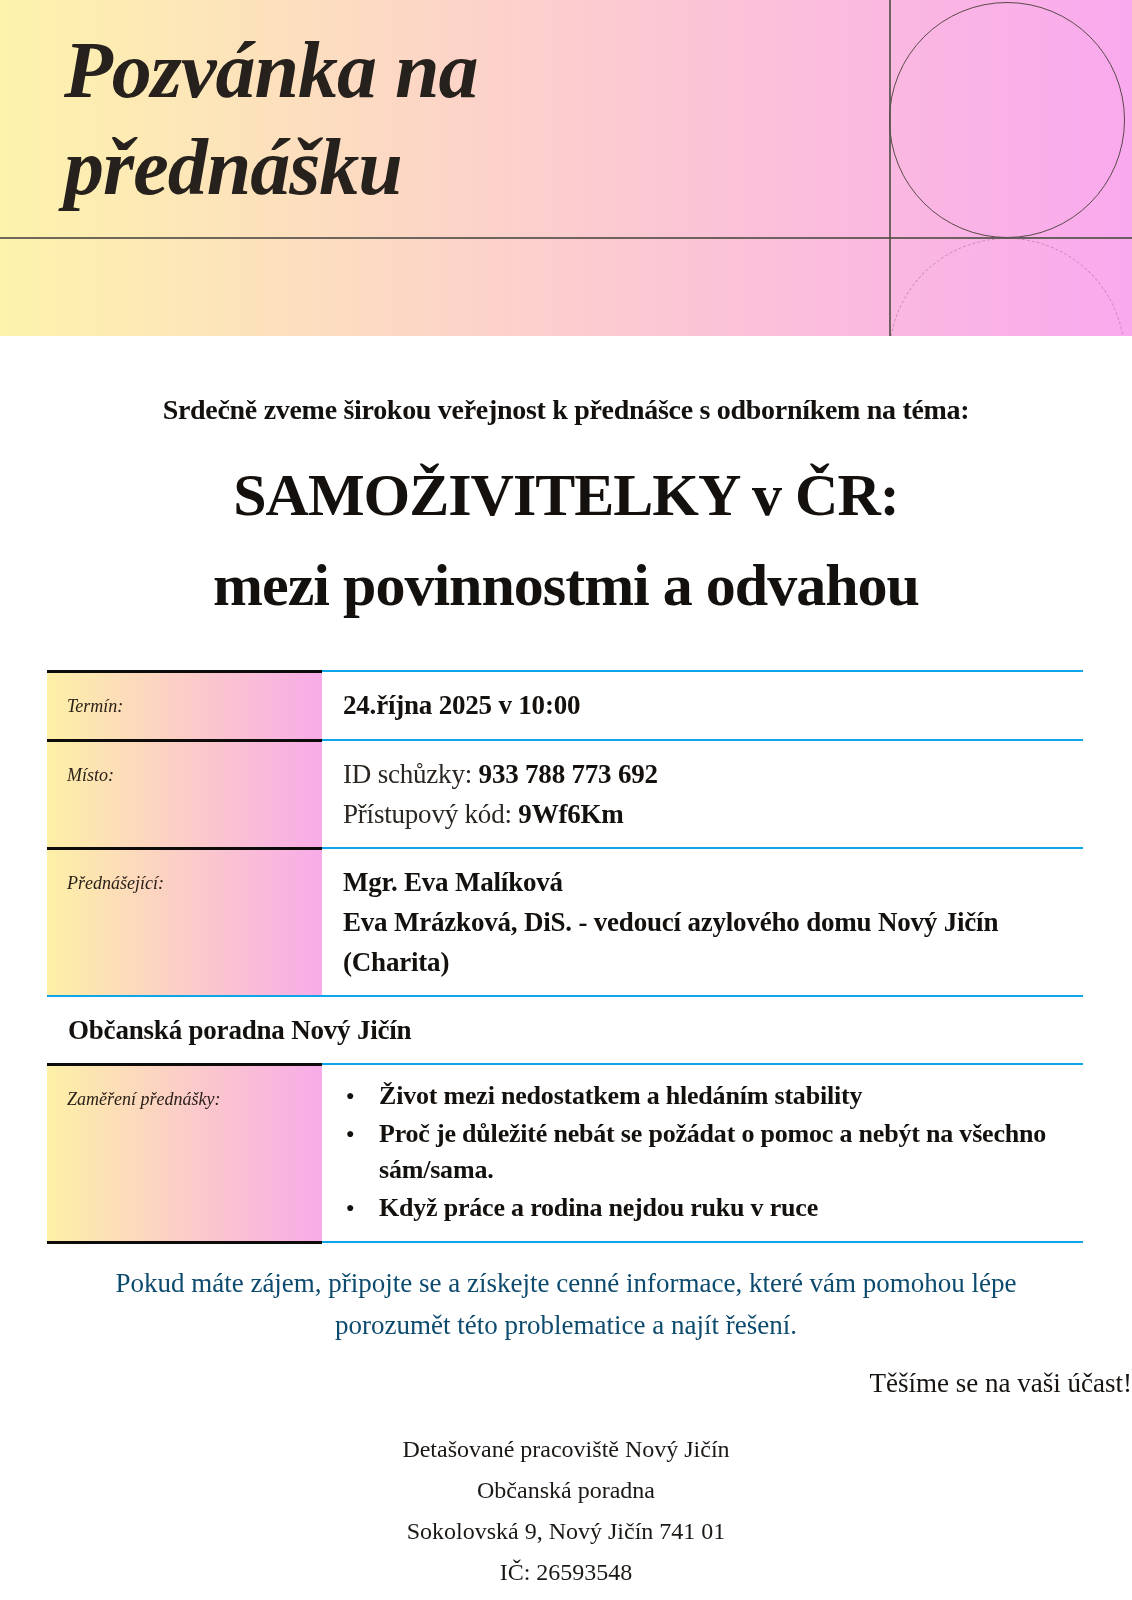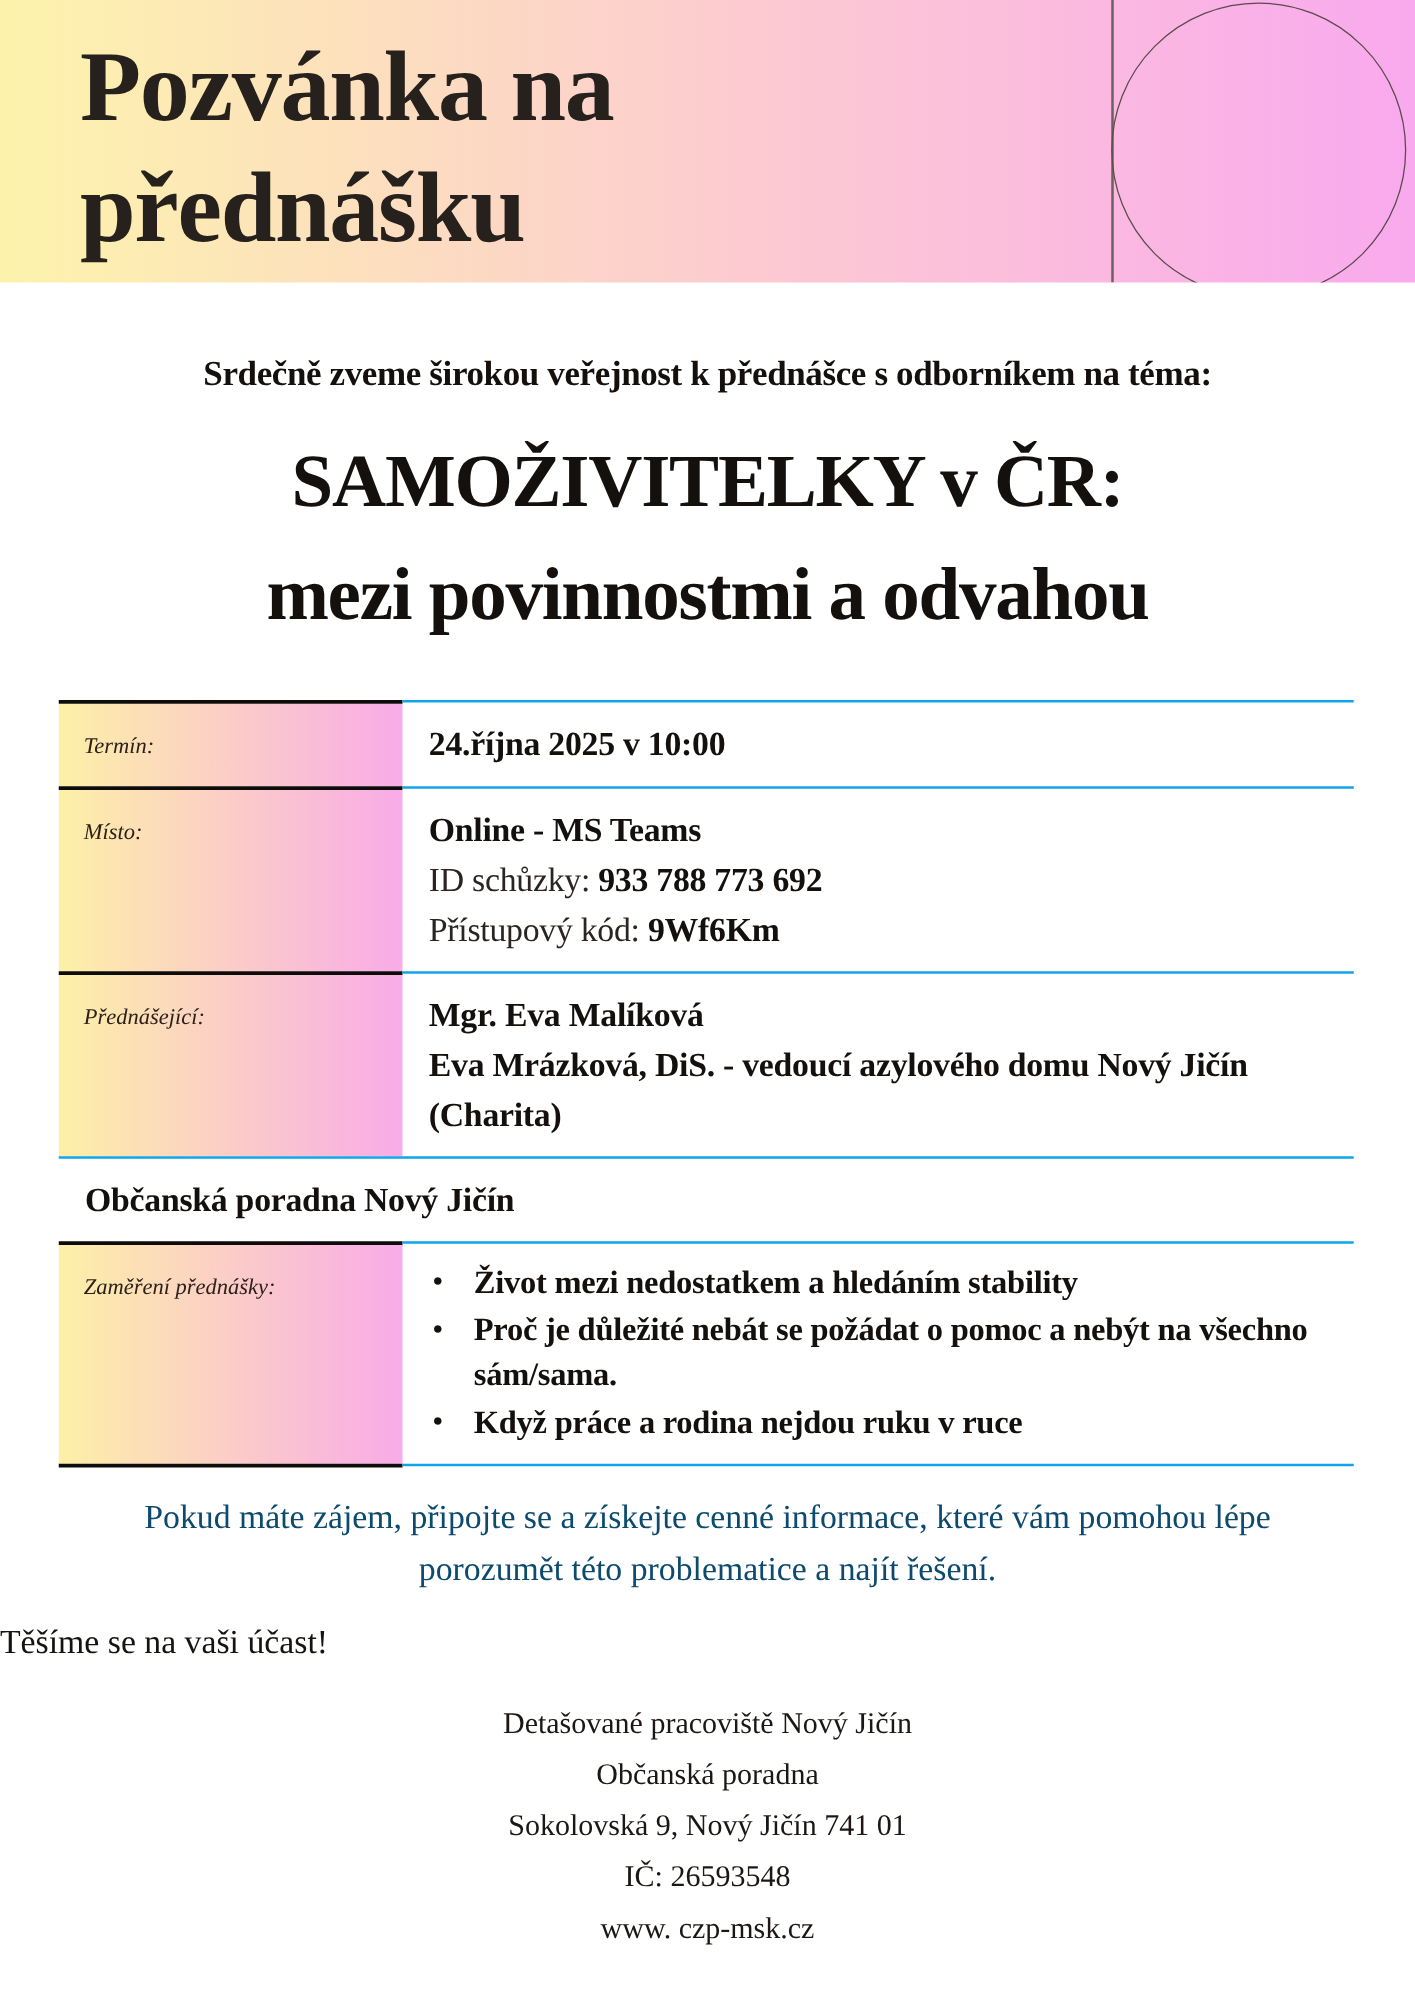--- a/index.html
+++ b/index.html
@@ -17,23 +17,24 @@
   body{
     width:1132px;height:1600px;
     font-family:"Liberation Serif","DejaVu Serif",serif;
     color:var(--text);
     overflow:hidden;
     position:relative;
   }
   
   .header{
     position:relative;
-    width:100%;height:226px;
+    width:100%;height:336px;
     background:linear-gradient(90deg,var(--header-gradient-left) 0%,var(--header-gradient-mid) 55%,var(--header-gradient-right) 100%);
     overflow:hidden;
+    font-style:italic;
   }
   .header-title{
     position:absolute;left:64px;top:22px;
     font-size:80px;line-height:97px;font-weight:600;
     letter-spacing:-1px;color:#26211c;
   }
   .header-hline{
     position:absolute;left:0;top:237px;width:100%;height:1.6px;
     background:var(--line);opacity:.85;
   }
@@ -100,21 +101,21 @@
     font-size:14px;line-height:36px;
   }
   
   .outro-paragraph{
     width:1012px;margin:18px auto 0;
     text-align:center;
     font-size:27px;line-height:42px;font-weight:normal;
     color:#0c4a6e;
   }
   .outro-closing{
-    margin-top:22px;text-align:left;
+    margin-top:22px;text-align:right;
     font-size:27px;color:#171310;
   }
   
   .contact{
     margin-top:38px;text-align:center;
     font-size:24px;color:#1b1714;
   }
   .contact-line{margin-bottom:17px;line-height:24px;}
 </style>
 </head>
@@ -145,21 +146,20 @@
     <div class="t-row">
       <div class="cell-label">Termín:</div>
       <div class="cell-value">
         <div class="value-line"><span class="pfx"></span><span class="b">24.října 2025 v 10:00</span></div>
       </div>
     </div>
 
     <div class="t-row">
       <div class="cell-label">Místo:</div>
       <div class="cell-value">
-        <div class="value-line"><span class="pfx"></span><span class="b">Online - MS Teams</span></div>
         <div class="value-line"><span class="pfx">ID schůzky: </span><span class="b">933 788 773 692</span></div>
         <div class="value-line"><span class="pfx">Přístupový kód: </span><span class="b">9Wf6Km</span></div>
       </div>
     </div>
 
     <div class="t-row">
       <div class="cell-label">Přednášející:</div>
       <div class="cell-value">
         <div class="value-line"><span class="pfx"></span><span class="b">Mgr. Eva Malíková</span></div>
         <div class="value-line"><span class="pfx"></span><span class="b">Eva Mrázková, DiS. - vedoucí azylového domu Nový Jičín (Charita)</span></div>

